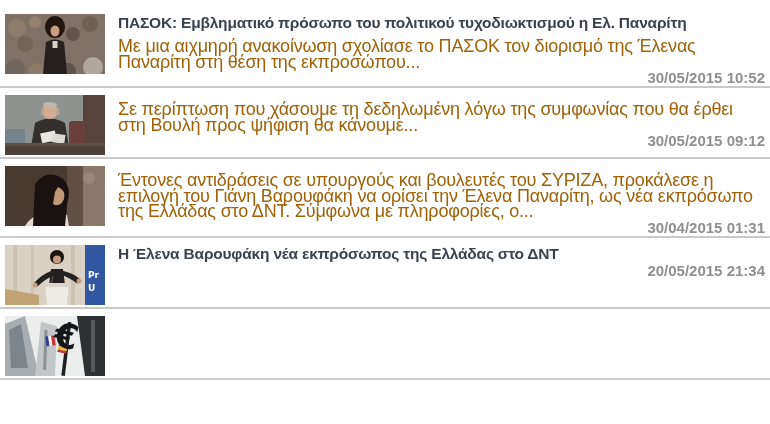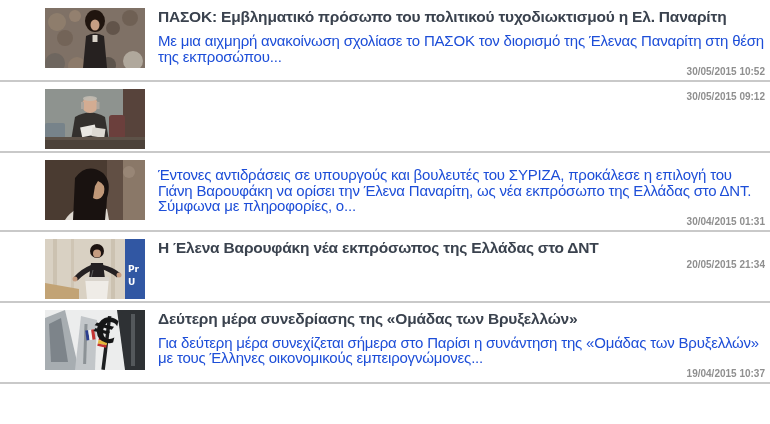--- a/index.html
+++ b/index.html
@@ -2,55 +2,54 @@
 <html lang="el"><head>
 <meta charset="utf-8">
 <style>
   * { margin: 0; padding: 0; box-sizing: border-box; }
   html, body {
     width: 770px; height: 424px;
     background: #ffffff;
     overflow: hidden;
     font-family: "Liberation Sans", sans-serif;
   }
-  .feed { width: 770px; padding-top: 1px; }
+  .feed { width: 770px; padding-top: 7px; }
   .row {
     display: flex;
     align-items: flex-start;
     gap: 13px;
     padding: 7px 5px 2px 5px;
     border-bottom: 2px solid #c9c9c9;
     cursor: pointer;
   }
   .thumb {
     flex: 0 0 100px;
     width: 100px; height: 60px;
     overflow: hidden;
     background: #ddd;
-    margin-left: 40px;
   }
   .thumb svg { display: block; width: 100px; height: 60px; }
   .content { flex: 1 1 auto; min-width: 0; }
   .title {
     font-size: 15.5px;
     line-height: 18px;
     font-weight: 700;
     color: #3a424e;
     letter-spacing: -0.2px;
   }
   .excerpt {
     margin-top: 7px;
-    font-size: 15px;
+    font-size: 18px;
     line-height: 15.5px;
-    color: #1d4ed8;
+    color: #a16207;
     letter-spacing: -0.2px;
   }
   .timestamp {
     margin-top: 1px;
-    font-size: 10px;
+    font-size: 15px;
     line-height: 13px;
     font-weight: 700;
     color: #8f8f8f;
     text-align: right;
   }
 </style>
 </head>
 <body>
 
 <div class="feed">
@@ -93,20 +92,21 @@
         <rect x="36" y="13" width="3" height="7" fill="#aba59d"></rect>
         <rect x="51.5" y="13" width="3" height="7" fill="#aba59d"></rect>
         <ellipse cx="45" cy="9.5" rx="7" ry="2.5" fill="#c0bab1" opacity=".9"></ellipse>
         <rect x="36" y="37" width="15" height="10" fill="#e9e7e2" transform="rotate(-12 43 42)"></rect>
         <rect x="47" y="39" width="13" height="9" fill="#dcd9d2" transform="rotate(8 53 43)"></rect>
         <rect y="48" width="100" height="12" fill="#4c423a"></rect>
         <rect y="48" width="100" height="3" fill="#5d5248"></rect>
       </svg>
     </div>
     <div class="content">
+      <p class="excerpt">Σε περίπτωση που χάσουμε τη δεδηλωμένη λόγω της συμφωνίας που θα έρθει στη Βουλή προς ψήφιση θα κάνουμε...</p>
       <div class="timestamp">30/05/2015 09:12</div>
     </div>
   </article>
 
   <article class="row">
     <div class="thumb">
       <svg viewBox="0 0 100 60" xmlns="http://www.w3.org/2000/svg">
         <rect width="100" height="60" fill="#4a3b31"></rect>
         <rect x="78" width="22" height="60" fill="#8a7868"></rect>
         <rect x="62" width="16" height="60" fill="#66554a" opacity=".8"></rect>
@@ -169,20 +169,15 @@
           <rect x="47" y="20" width="3" height="10" fill="#c43434"></rect>
         </g>
         <g transform="rotate(12 58 33)">
           <rect x="53" y="28" width="9" height="3" fill="#c43434"></rect>
           <rect x="53" y="31" width="9" height="3.5" fill="#e3b93c"></rect>
           <rect x="53" y="34.5" width="9" height="2.5" fill="#c43434"></rect>
         </g>
         <text x="50" y="32" font-size="34" font-weight="bold" fill="#151617" font-family="DejaVu Sans, sans-serif" transform="rotate(14 62 18)">€</text>
       </svg>
     </div>
-    <div class="content">
-      <h2 class="title">Δεύτερη μέρα συνεδρίασης της «Ομάδας των Βρυξελλών»</h2>
-      <p class="excerpt">Για δεύτερη μέρα συνεχίζεται σήμερα στο Παρίσι η συνάντηση της «Ομάδας των Βρυξελλών» με τους Έλληνες οικονομικούς εμπειρογνώμονες...</p>
-      <div class="timestamp">19/04/2015 10:37</div>
-    </div>
   </article>
 
 </div>
 
 </body></html>

